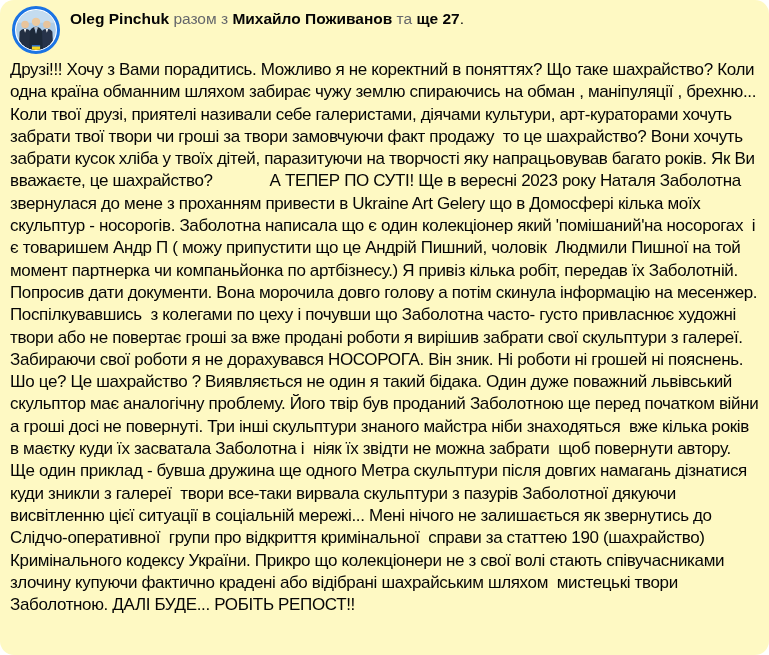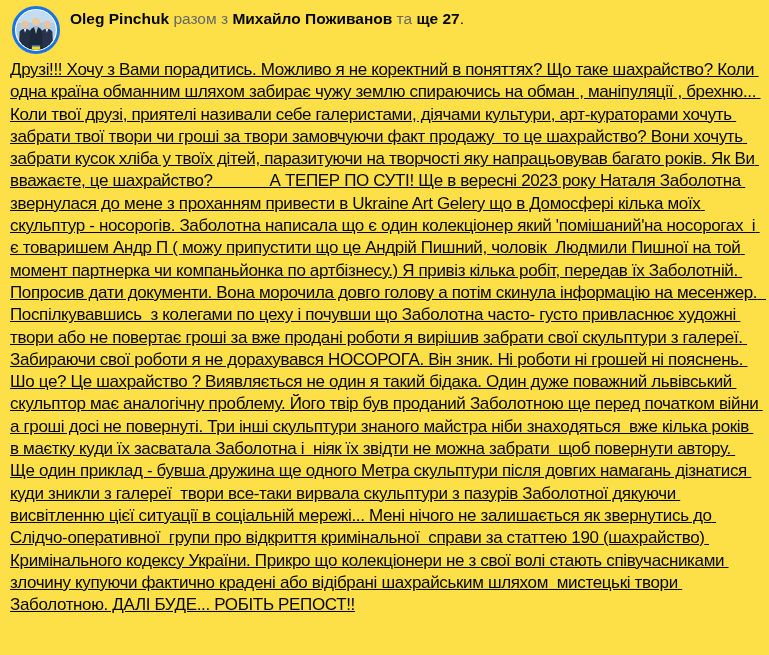--- a/index.html
+++ b/index.html
@@ -10,21 +10,22 @@
   body {
     width: 769px;
     height: 655px;
     overflow: hidden;
     font-family: "Liberation Sans", sans-serif;
     color: #050505;
   }
   .post {
     width: 100%;
     height: 100%;
-    background: #fde047;
+    background: #fef9c3;
+    border-radius: 14px;
   }
   .post-header {
     display: flex;
     align-items: flex-start;
     padding: 6px 12px 0 12px;
   }
   .avatar {
     width: 40px;
     height: 40px;
     border-radius: 50%;
@@ -75,21 +76,20 @@
     align-items: center;
   }
   .post-body {
     padding: 5px 10px 0 10px;
     font-size: 17px;
     line-height: 22.3px;
     letter-spacing: -0.35px;
     color: #050505;
     white-space: pre-wrap;
     word-wrap: break-word;
-    text-decoration: underline;
   }
 </style>
 </head>
 <body>
 
 <div class="post">
 
   <div class="post-header">
 
     <div class="avatar">

